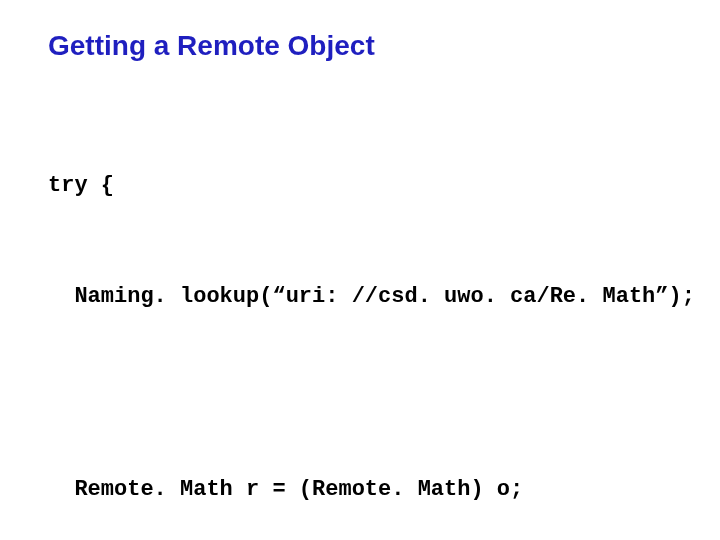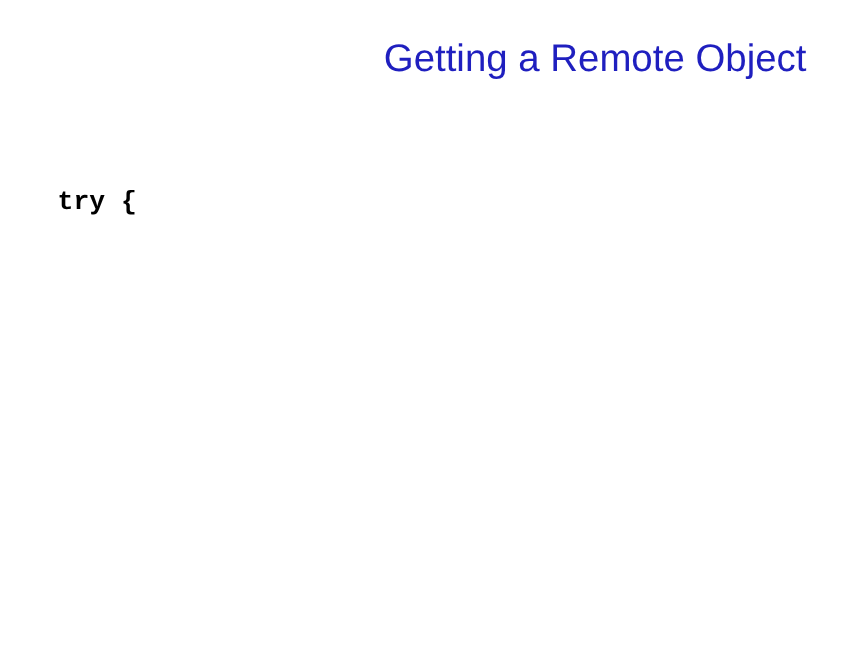--- a/index.html
+++ b/index.html
@@ -12,50 +12,53 @@
   }
   .slide {
     position: relative;
     width: 720px;
     height: 540px;
     box-sizing: border-box;
     padding: 30px 48px 48px 48px;
   }
   .title {
     font-family: "Comic Sans MS", "Comic Sans", cursive, sans-serif;
-    font-size: 32px;
+    font-size: 28px;
     color: #1f1fbf;
-    text-align: right;
+    text-align: left;
     margin: 0 0 28px 0;
-    font-weight: 400;
+    font-weight: 700;
   }
   .code-block {
     font-family: "Courier New", Courier, monospace;
     font-size: 22px;
     line-height: 1.35;
     color: #000000;
     white-space: pre;
     font-weight: bold;
   }
   .code-line {
     display: block;
+    margin-top: 22px;
   }
   .indent-1 {
     padding-left: 2ch;
   }
 </style>
 </head>
 <body>
 
 <div class="slide">
   <h1 class="title">Getting a Remote Object</h1>
 
   <div class="code-block">
     <span class="code-line">try {</span>
+    <span class="code-line indent-1">Naming. lookup(“uri: //csd. uwo. ca/Re. Math”);</span>
     <span class="code-line"></span>
+    <span class="code-line indent-1">Remote. Math r = (Remote. Math) o;</span>
     
     
     
     
     
     
   </div>
 </div>
 
 </body></html>

